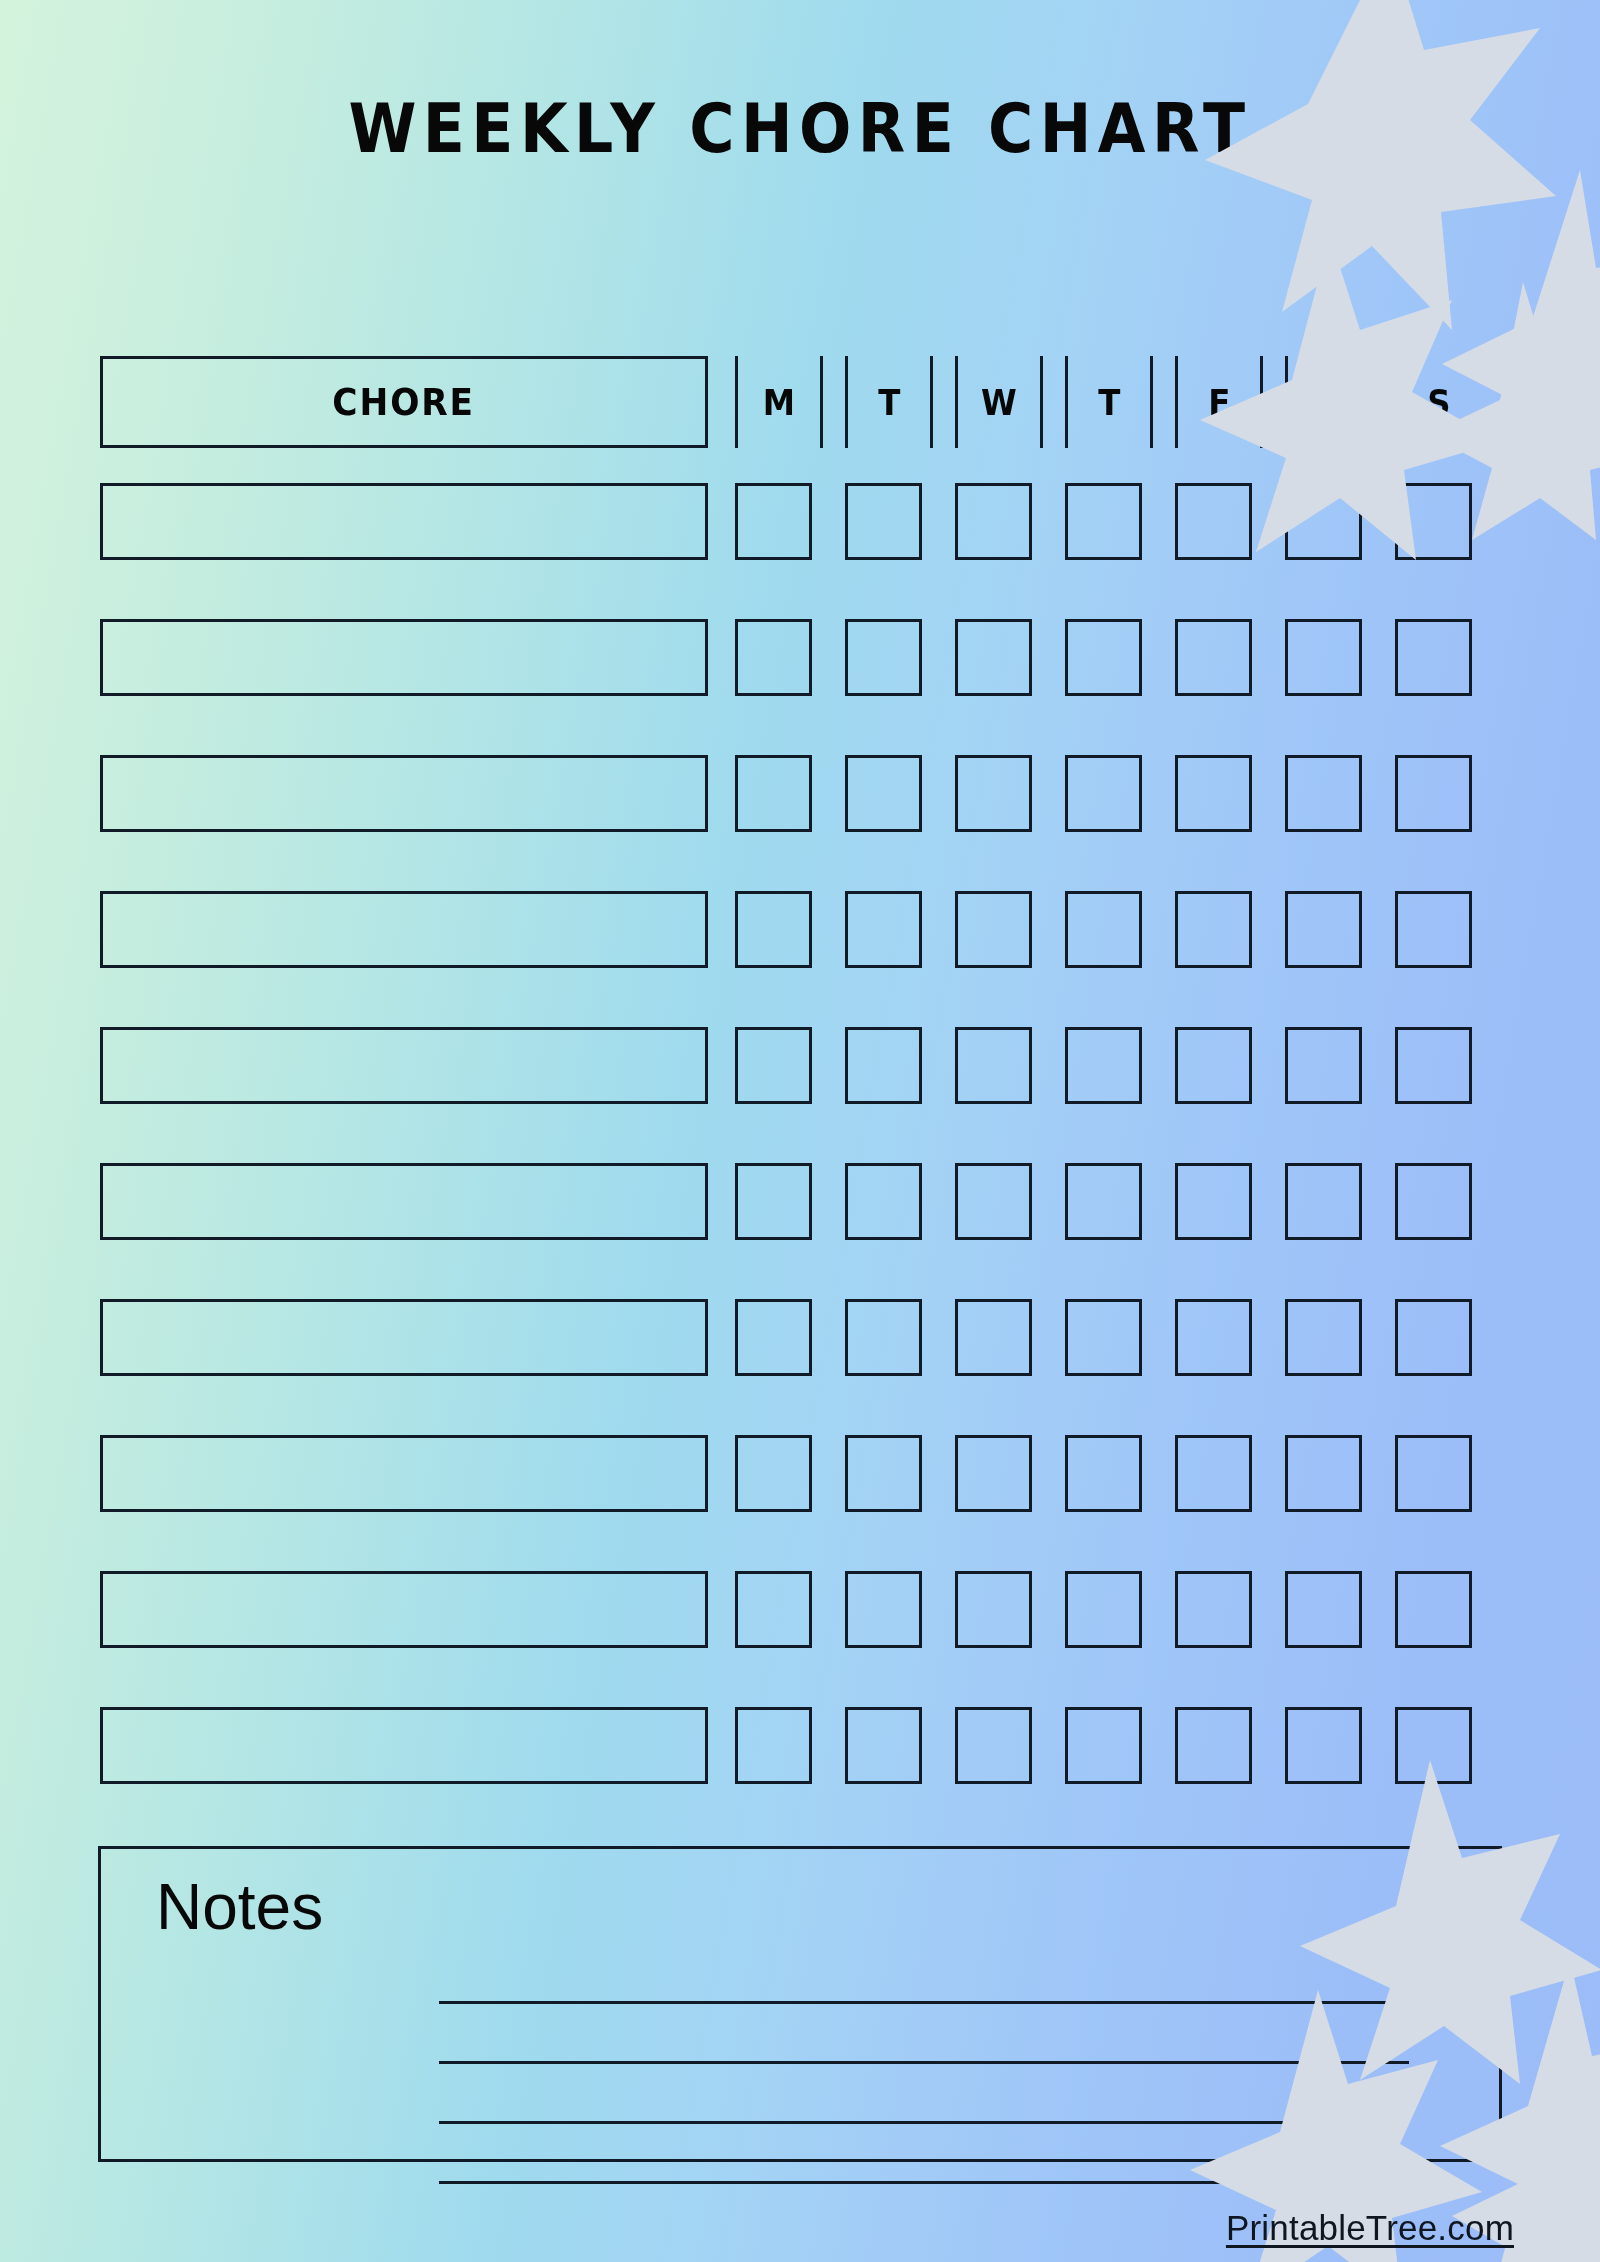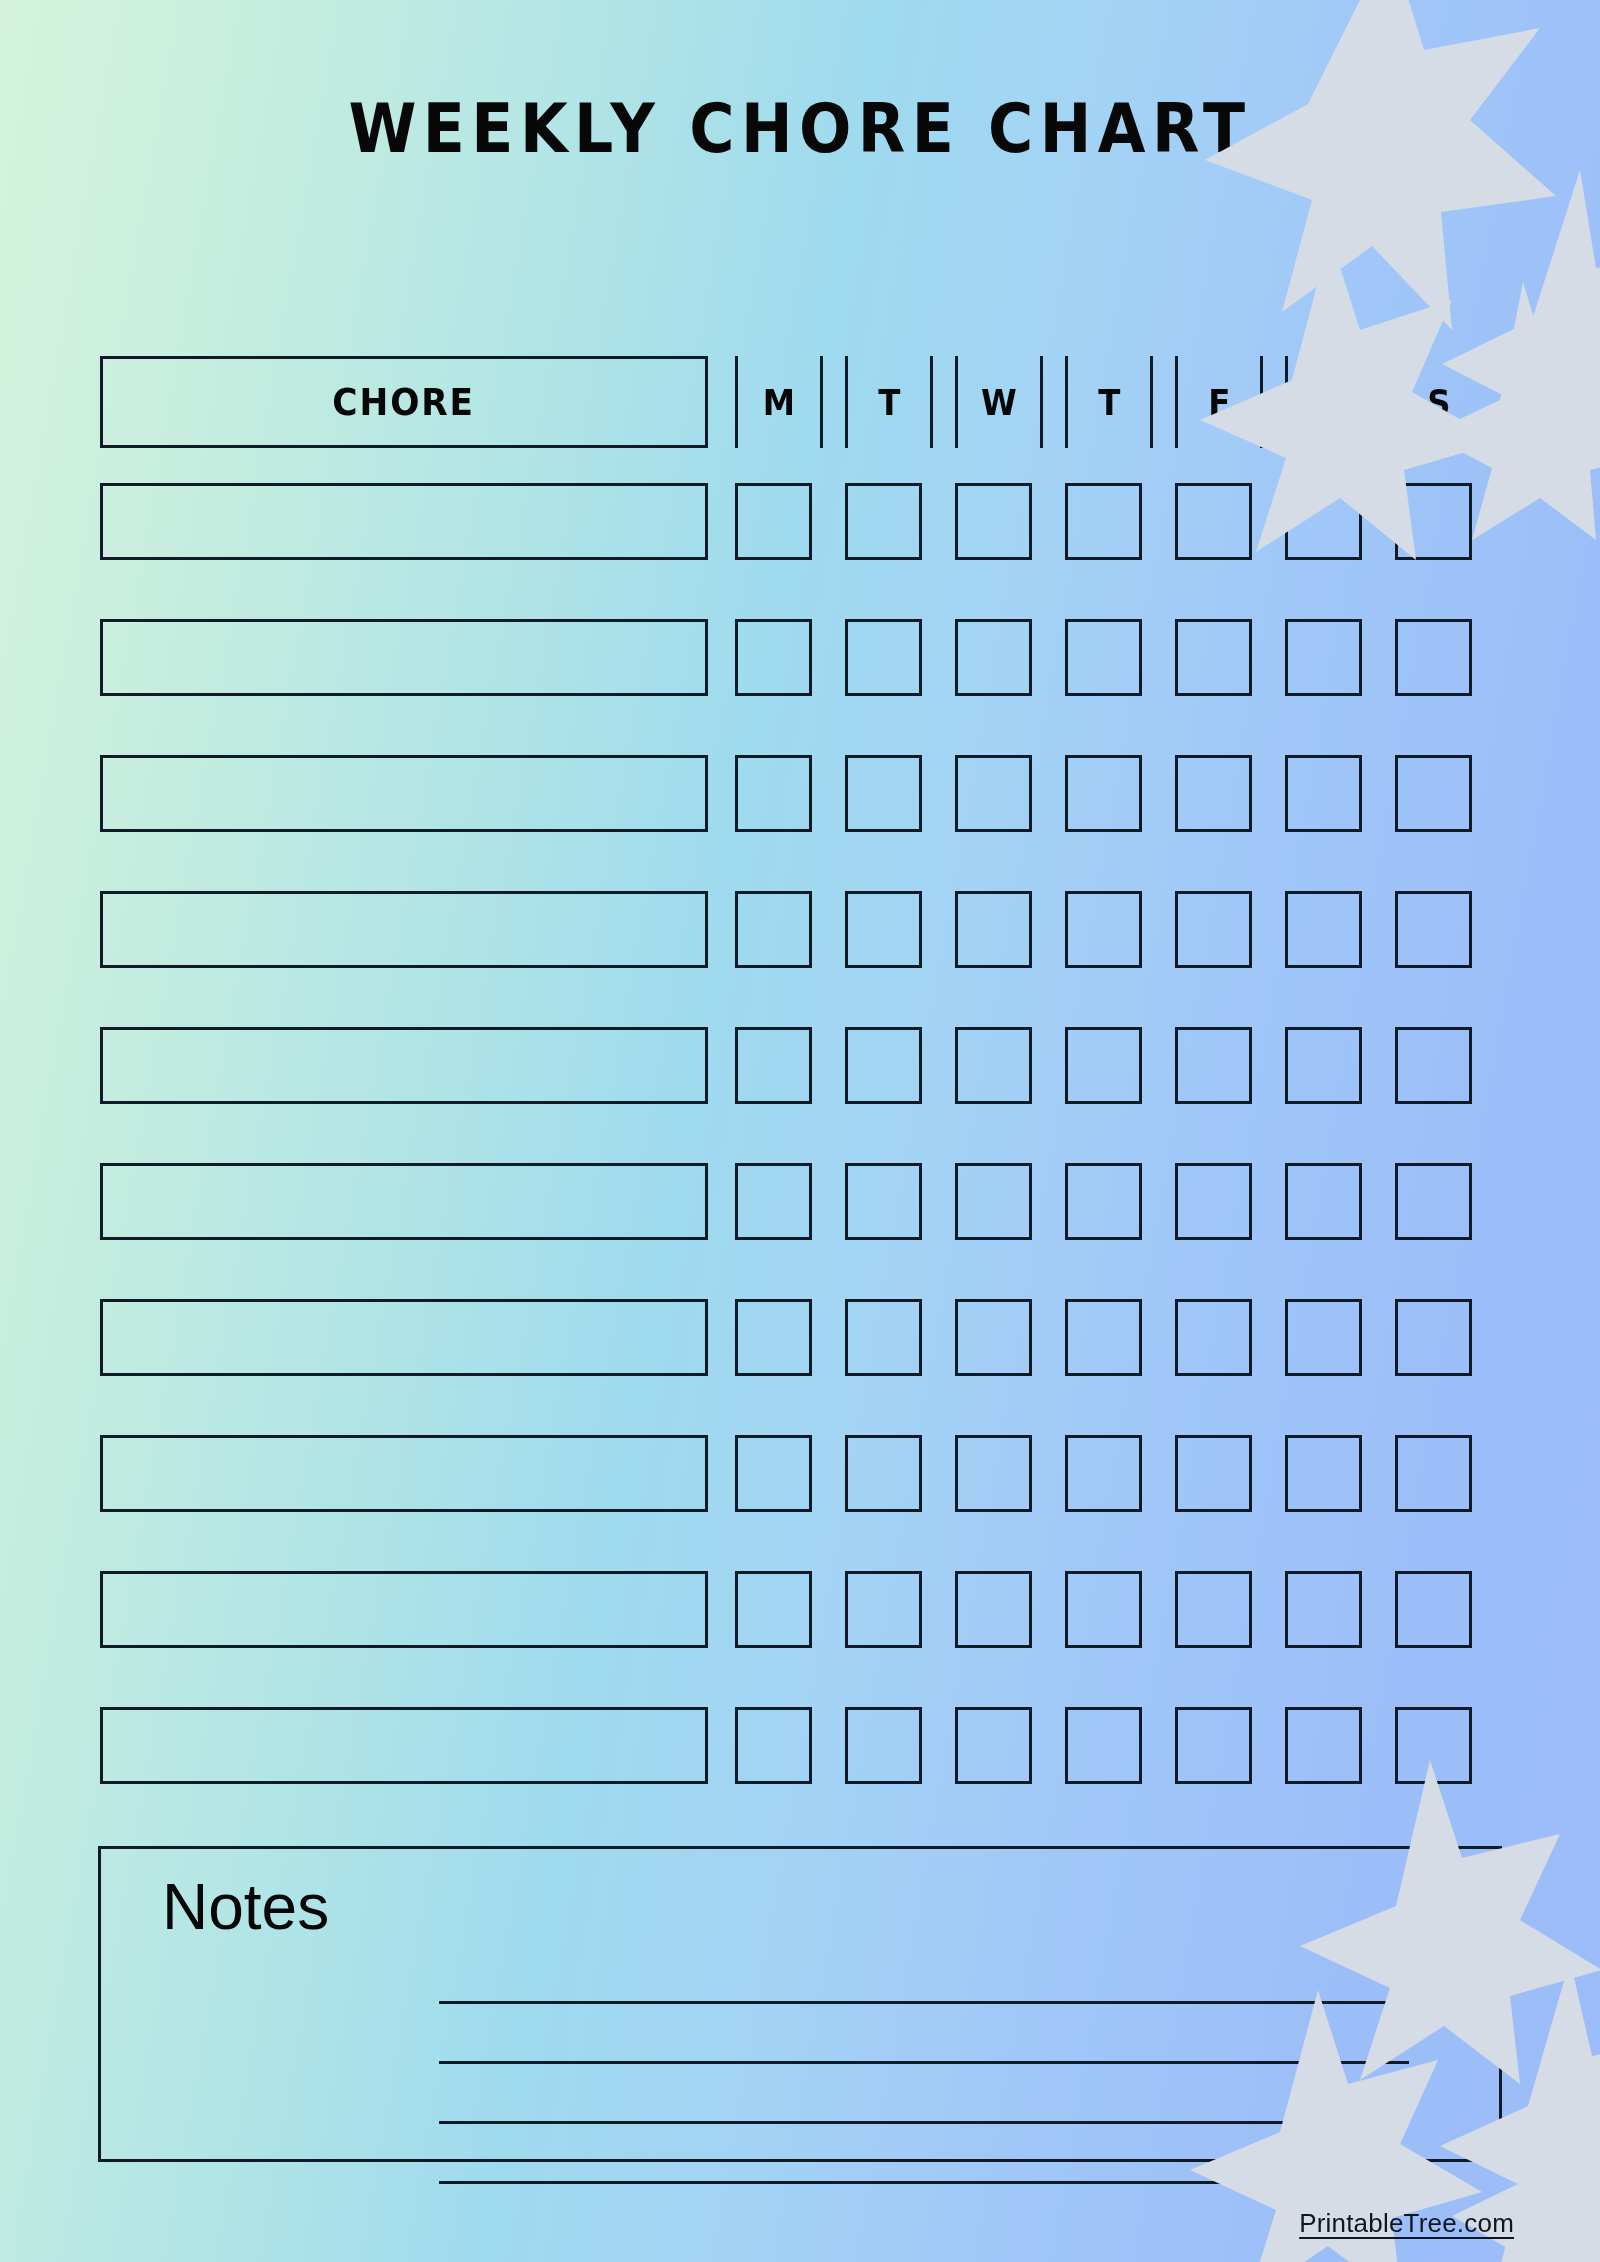--- a/index.html
+++ b/index.html
@@ -133,21 +133,21 @@
     left: 98px;
     top: 1846px;
     width: 1404px;
     height: 316px;
     border: 3px solid #111a27;
     box-sizing: border-box;
     z-index: 3;
   }
   .notes-title {
     position: absolute;
-    left: 61px;
+    left: 55px;
     top: 26px;
     font-family: "Liberation Sans", sans-serif;
     font-weight: 400;
     font-size: 64px;
     color: #080808;
     line-height: 1;
     letter-spacing: 0px;
   }
   .notes-line {
     position: absolute;
@@ -156,21 +156,21 @@
     height: 3px;
     background: #111a27;
   }
 
   
   .footer {
     position: absolute;
     right: 86px;
     top: 2208px;
     font-family: "Liberation Sans", sans-serif;
-    font-size: 26px;
+    font-size: 35px;
     color: #10161f;
     text-decoration: underline;
     text-underline-offset: 5px;
     letter-spacing: 0.2px;
     z-index: 6;
   }
 </style>
 </head>
 <body>
 

